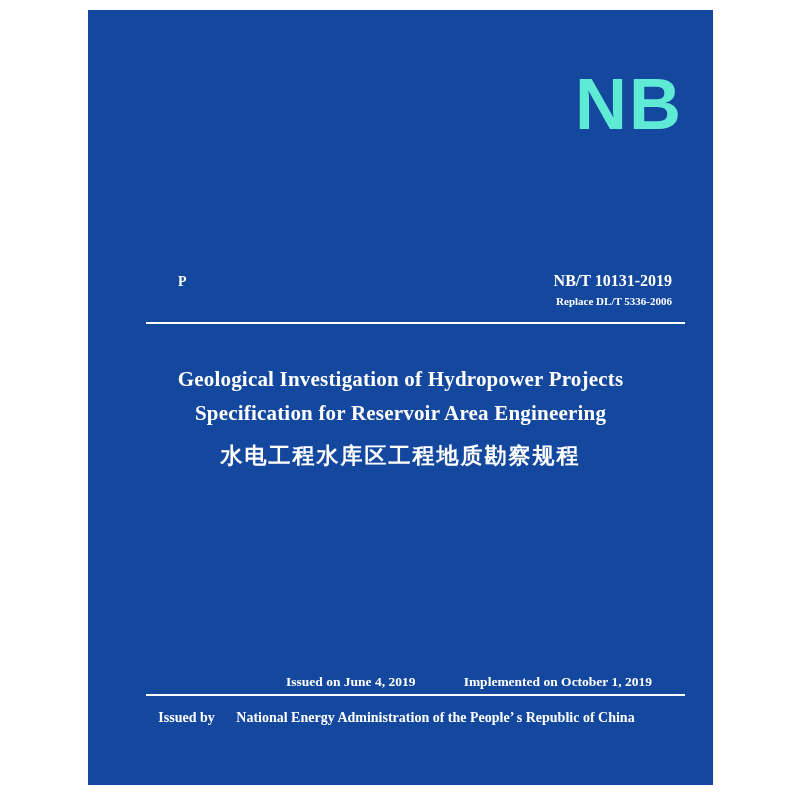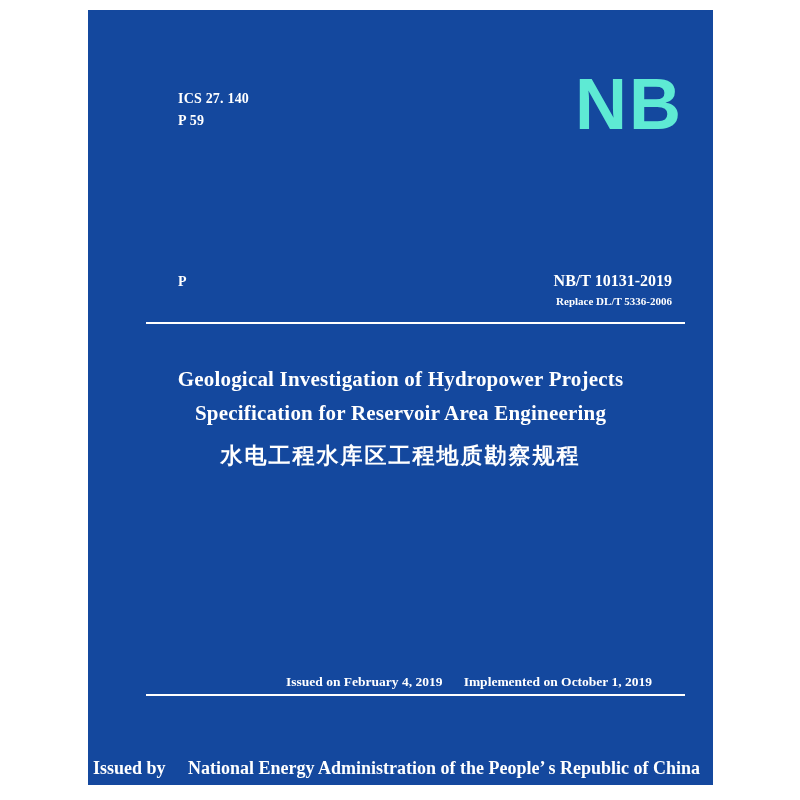--- a/index.html
+++ b/index.html
@@ -153,37 +153,32 @@
     right: 33px;
   }
   
   .issuer {
     position: absolute;
     left: 0;
     right: 8px;
     top: 700px;
     text-align: center;
     font-weight: bold;
-    font-size: 18px;
-    margin-top: 48px;
+    font-size: 14px;
   }
   .issuer .by {
     margin-right: 18px;
   }
 </style>
 </head>
 <body>
 
 <div class="page">
   <div class="cover">
 
-    <div class="ics-block">
-      <div>ICS 27. 140</div>
-      <div>P 59</div>
-    </div>
 
     <div class="nb-logo">NB</div>
 
 
     <div class="desig-row">
       <div class="p-mark">P</div>
       <div class="num">
         <div class="code">NB/T 10131-2019</div>
         <div class="replace">Replace DL/T 5336-2006</div>
       </div>
@@ -191,21 +186,21 @@
 
     <div class="rule rule-top"></div>
 
     <div class="doc-title">
       <div class="line">Geological Investigation of Hydropower Projects</div>
       <div class="line">Specification for Reservoir Area Engineering</div>
       <div class="cn-title">水电工程水库区工程地质勘察规程</div>
     </div>
 
     <div class="dates">
-      <span class="issued">Issued on February 4, 2019</span>
+      <span class="issued">Issued on June 4, 2019</span>
       <span class="implemented">Implemented on October 1, 2019</span>
     </div>
 
     <div class="rule rule-bottom"></div>
 
     <div class="issuer">
       <span class="by">Issued by</span>
       <span>National Energy Administration of the People’ s Republic of China</span>
     </div>
 

